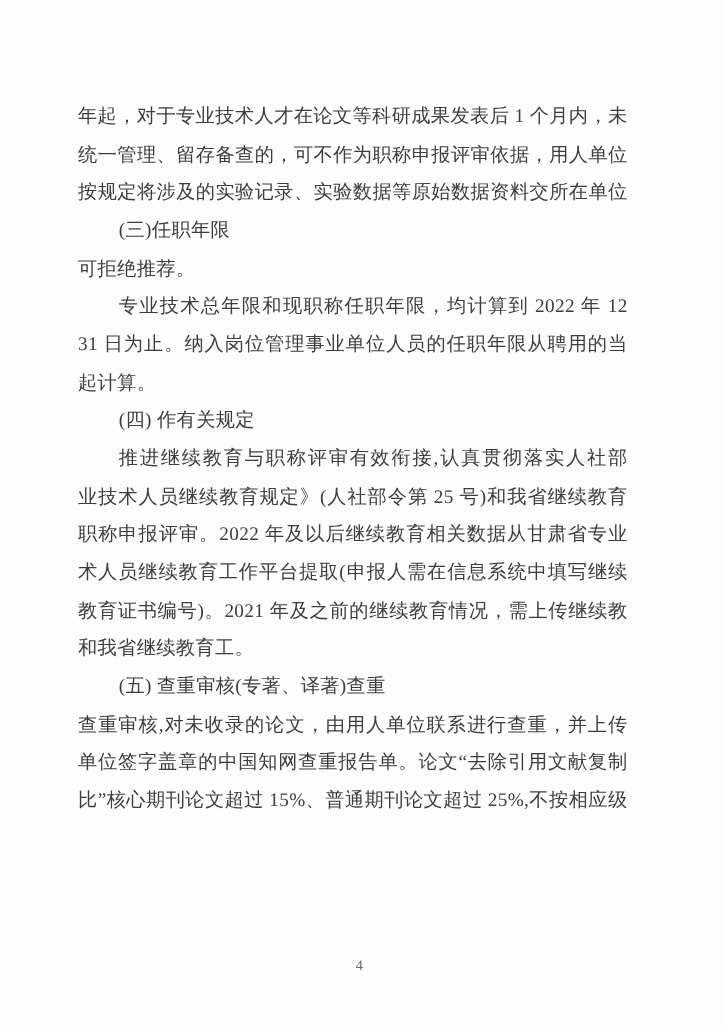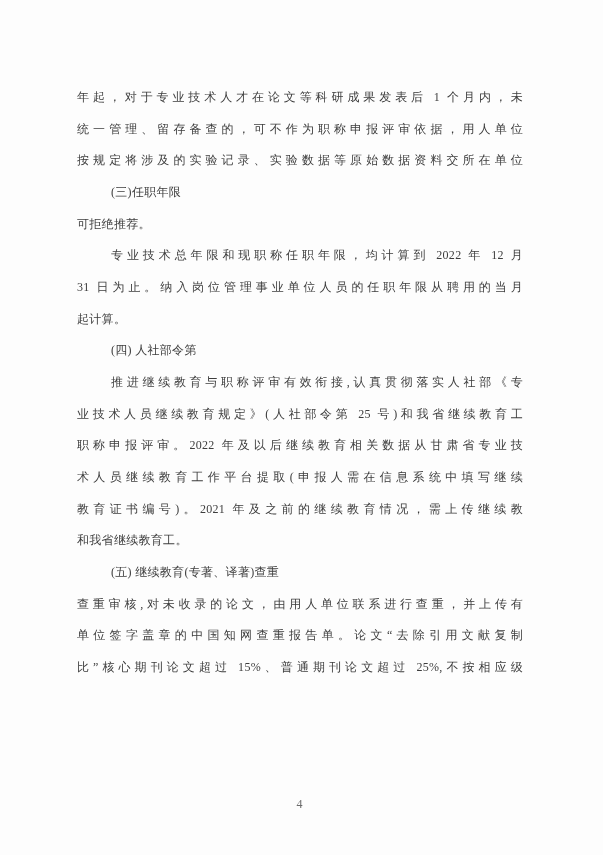--- a/index.html
+++ b/index.html
@@ -18,26 +18,25 @@
   }
   .text-block {
     position: absolute;
     left: 65px;
     top: 82px;
     width: 458px;
   }
   .line {
     height: 31.67px;
     line-height: 31.67px;
-    font-size: 12px;
+    font-size: 16px;
     text-align: justify;
     text-align-last: left;
     overflow: hidden;
     letter-spacing: 0.3px;
-    margin-left: 12px;
   }
   .fill {
     text-align-last: justify;
   }
   .indent {
     text-indent: 34px;
   }
   .page-number {
     position: absolute;
     left: 0;
@@ -54,26 +53,26 @@
 <div class="page">
   <div class="text-block">
     <div class="line fill">年起，对于专业技术人才在论文等科研成果发表后 1 个月内，未</div>
     <div class="line fill">统一管理、留存备查的，可不作为职称申报评审依据，用人单位</div>
     <div class="line fill">按规定将涉及的实验记录、实验数据等原始数据资料交所在单位</div>
     <div class="line indent">(三)任职年限</div>
     <div class="line">可拒绝推荐。</div>
     <div class="line indent fill">专业技术总年限和现职称任职年限，均计算到 2022 年 12 月</div>
     <div class="line fill">31 日为止。纳入岗位管理事业单位人员的任职年限从聘用的当月</div>
     <div class="line">起计算。</div>
-    <div class="line indent">(四) 人社部令第</div>
+    <div class="line indent">(四) 作有关规定</div>
     <div class="line indent fill">推进继续教育与职称评审有效衔接,认真贯彻落实人社部《专</div>
     <div class="line fill">业技术人员继续教育规定》(人社部令第 25 号)和我省继续教育工</div>
     <div class="line fill">职称申报评审。2022 年及以后继续教育相关数据从甘肃省专业技</div>
     <div class="line fill">术人员继续教育工作平台提取(申报人需在信息系统中填写继续</div>
     <div class="line fill">教育证书编号)。2021 年及之前的继续教育情况，需上传继续教</div>
     <div class="line">和我省继续教育工。</div>
-    <div class="line indent">(五) 继续教育(专著、译著)查重</div>
+    <div class="line indent">(五) 查重审核(专著、译著)查重</div>
     <div class="line fill">查重审核,对未收录的论文，由用人单位联系进行查重，并上传有</div>
     <div class="line fill">单位签字盖章的中国知网查重报告单。论文“去除引用文献复制</div>
     <div class="line fill">比”核心期刊论文超过 15%、普通期刊论文超过 25%,不按相应级</div>
   </div>
   <div class="page-number">4</div>
 </div>
 
 </body></html>

